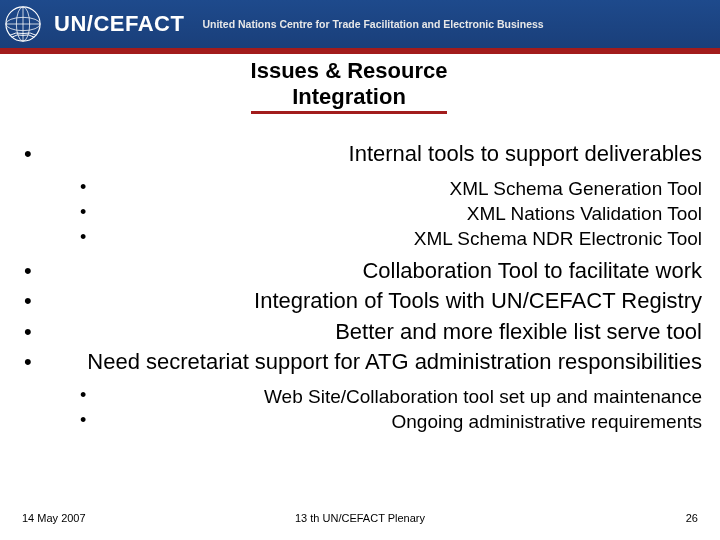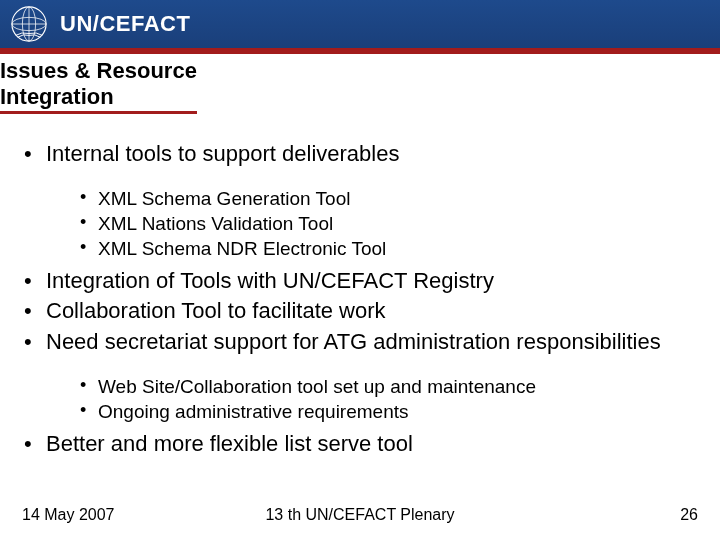--- a/index.html
+++ b/index.html
@@ -9,21 +9,21 @@
     font-family: Arial, Helvetica, sans-serif;
     background: #fff;
     position: relative;
     overflow: hidden;
   }
   .header {
     height: 48px;
     background: linear-gradient(to bottom, #1e4a8c 0%, #1a3f7a 100%);
     display: flex;
     align-items: center;
-    padding: 0 10px;
+    padding: 0 4px;
   }
   .un-emblem {
     width: 38px;
     height: 38px;
     margin-right: 12px;
     display: flex;
     align-items: center;
     justify-content: center;
   }
   .un-emblem svg { width: 100%; height: 100%; }
@@ -37,21 +37,21 @@
   .subtitle {
     color: #e8e8e8;
     font-size: 10.5px;
     font-weight: bold;
   }
   .redbar {
     height: 6px;
     background: #a21c1c;
   }
   .title-area {
-    text-align: left;
+    text-align: center;
     padding: 4px 22px 2px 0;
   }
   .slide-title {
     display: inline-block;
     font-family: Verdana, Arial, sans-serif;
     font-size: 22px;
     font-weight: bold;
     color: #000;
     border-bottom: 3px solid #a21c1c;
     line-height: 1.18;
@@ -63,32 +63,33 @@
   ul.top {
     list-style: none;
   }
   ul.top > li {
     position: relative;
     padding-left: 28px;
     font-size: 22px;
     color: #000;
     line-height: 1.28;
     margin-bottom: 2px;
+    text-align: right;
   }
   ul.top > li::before {
     content: "•";
     position: absolute;
     left: 6px;
     top: 0;
     font-size: 22px;
     color: #000;
   }
   ul.sub {
     list-style: none;
-    margin-top: 18px;
+    margin-top: 8px;
     margin-bottom: 6px;
   }
   ul.sub > li {
     position: relative;
     padding-left: 52px;
     font-size: 19px;
     color: #000;
     line-height: 1.32;
   }
   ul.sub > li::before {
@@ -100,71 +101,72 @@
   }
   .footer {
     position: absolute;
     bottom: 16px;
     left: 0;
     width: 100%;
     padding: 0 22px;
     display: flex;
     justify-content: space-between;
     align-items: flex-start;
-    font-size: 16px;
+    font-size: 11px;
     color: #000;
   }
   .footer .center { position: absolute; left: 50%; transform: translateX(-50%); }
 </style>
 </head>
 <body>
 
 <div class="header">
   <div class="un-emblem">
     <svg viewBox="0 0 40 40">
       <circle cx="20" cy="20" r="18" fill="none" stroke="#fff" stroke-width="1.2"></circle>
       <ellipse cx="20" cy="20" rx="18" ry="7" fill="none" stroke="#fff" stroke-width="0.8"></ellipse>
       <ellipse cx="20" cy="20" rx="7" ry="18" fill="none" stroke="#fff" stroke-width="0.8"></ellipse>
       <line x1="20" y1="2" x2="20" y2="38" stroke="#fff" stroke-width="0.8"></line>
       <line x1="2" y1="20" x2="38" y2="20" stroke="#fff" stroke-width="0.8"></line>
       <path d="M8 34 Q14 30 20 32 Q26 30 32 34" fill="none" stroke="#fff" stroke-width="1"></path>
       <path d="M6 32 Q12 28 20 30 Q28 28 34 32" fill="none" stroke="#fff" stroke-width="1"></path>
     </svg>
   </div>
   <div class="brand">UN/CEFACT</div>
+  <div class="subtitle">United Nations Centre for Trade Facilitation and Electronic Business</div>
 </div>
 <div class="redbar"></div>
 
 <div class="title-area">
   <div class="slide-title">
     <span>Issues &amp; Resource</span><br>
     <span>Integration</span>
   </div>
 </div>
 
 <div class="content">
   <ul class="top">
     <li>
       <span>Internal tools to support deliverables</span>
       <ul class="sub">
         <li>XML Schema Generation Tool</li>
         <li>XML Nations Validation Tool</li>
         <li>XML Schema NDR Electronic Tool</li>
       </ul>
     </li>
+    <li>Collaboration Tool to facilitate work</li>
     <li>Integration of Tools with UN/CEFACT Registry</li>
-    <li>Collaboration Tool to facilitate work</li>
+    <li>Better and more flexible list serve tool</li>
     <li>
       <span>Need secretariat support for ATG administration responsibilities</span>
       <ul class="sub">
         <li>Web Site/Collaboration tool set up and maintenance</li>
         <li>Ongoing administrative requirements</li>
       </ul>
     </li>
-    <li>Better and more flexible list serve tool</li>
   </ul>
 </div>
 
 <div class="footer">
   <span>14 May 2007</span>
   <span class="center">13 th UN/CEFACT Plenary</span>
   <span>26</span>
 </div>
 
 </body></html>

